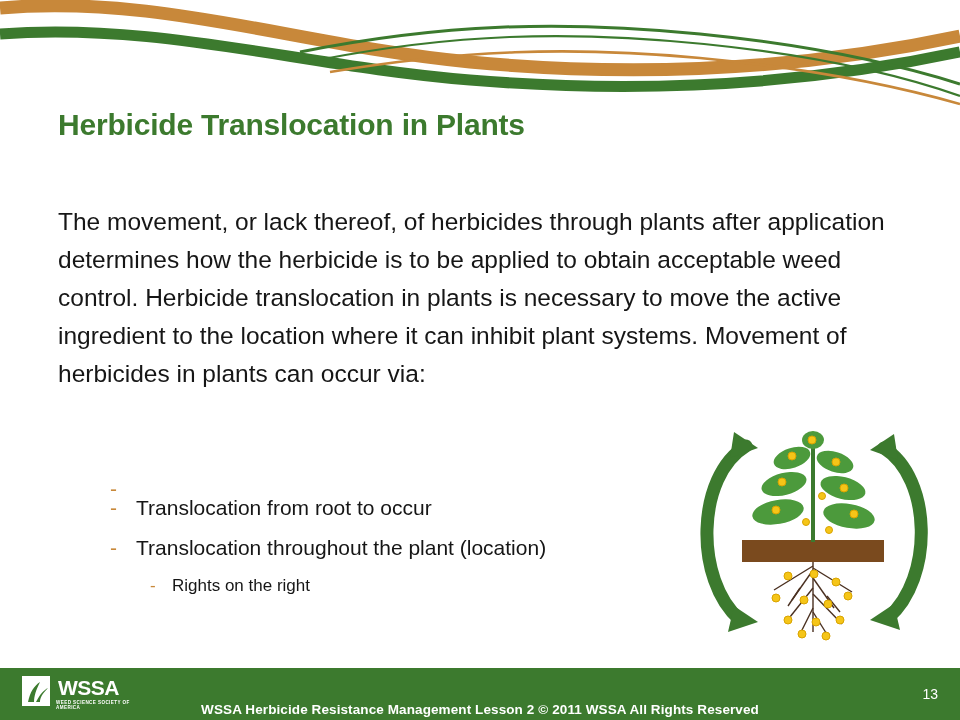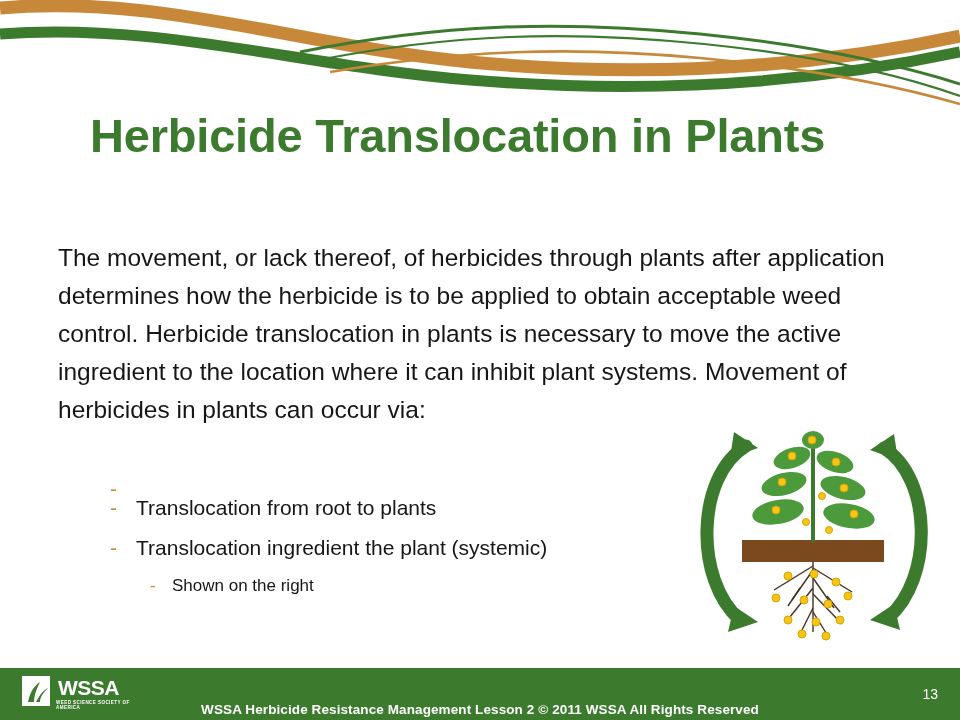--- a/index.html
+++ b/index.html
@@ -31,37 +31,35 @@
     height: 110px;
     pointer-events: none;
   }
 
   
   .title {
     position: absolute;
     left: 58px;
     top: 108px;
     width: 830px;
-    font-size: 47px;
+    font-size: 30px;
     font-weight: bold;
     color: #3c7a2e;
     letter-spacing: -0.2px;
-    margin-left: 32px;
   }
 
   
   .body-text {
     position: absolute;
     left: 58px;
     top: 203px;
     width: 830px;
     font-size: 24.5px;
     line-height: 38px;
     color: #161616;
-    margin-top: 36px;
   }
 
   
   .bullets {
     position: absolute;
     left: 104px;
     top: 478px;
     width: 620px;
   }
   .bullet {
@@ -180,29 +178,29 @@
   <div class="title">Herbicide Translocation in Plants</div>
 
   <div class="body-text">The movement, or lack thereof, of herbicides through plants after application determines how the herbicide is to be applied to obtain acceptable weed control. Herbicide translocation in plants is necessary to move the active ingredient to the location where it can inhibit plant systems. Movement of herbicides in plants can occur via:</div>
 
   <div class="bullets">
     <div class="bullet">
       <span class="dash">-</span>
     </div>
     <div class="bullet">
       <span class="dash">-</span>
-      <span>Translocation from root to plants</span>
+      <span>Translocation from root to occur</span>
     </div>
     <div class="bullet">
       <span class="dash">-</span>
-      <span>Translocation ingredient the plant (systemic)</span>
+      <span>Translocation throughout the plant (location)</span>
     </div>
     <div class="bullet sub">
       <span class="dash">-</span>
-      <span>Shown on the right</span>
+      <span>Rights on the right</span>
     </div>
   </div>
 
   <div class="plant-figure">
     <svg width="250" height="232" viewBox="0 0 250 232" xmlns="http://www.w3.org/2000/svg">
 
       <g>
         <path d="M58,28 C8,58 6,162 52,202" fill="none" stroke="#3c7a2e" stroke-width="13" stroke-linecap="round"></path>
         <polygon points="46,188 70,204 40,214" fill="#3c7a2e"></polygon>
         <polygon points="46,14 70,30 42,40" fill="#3c7a2e"></polygon>

